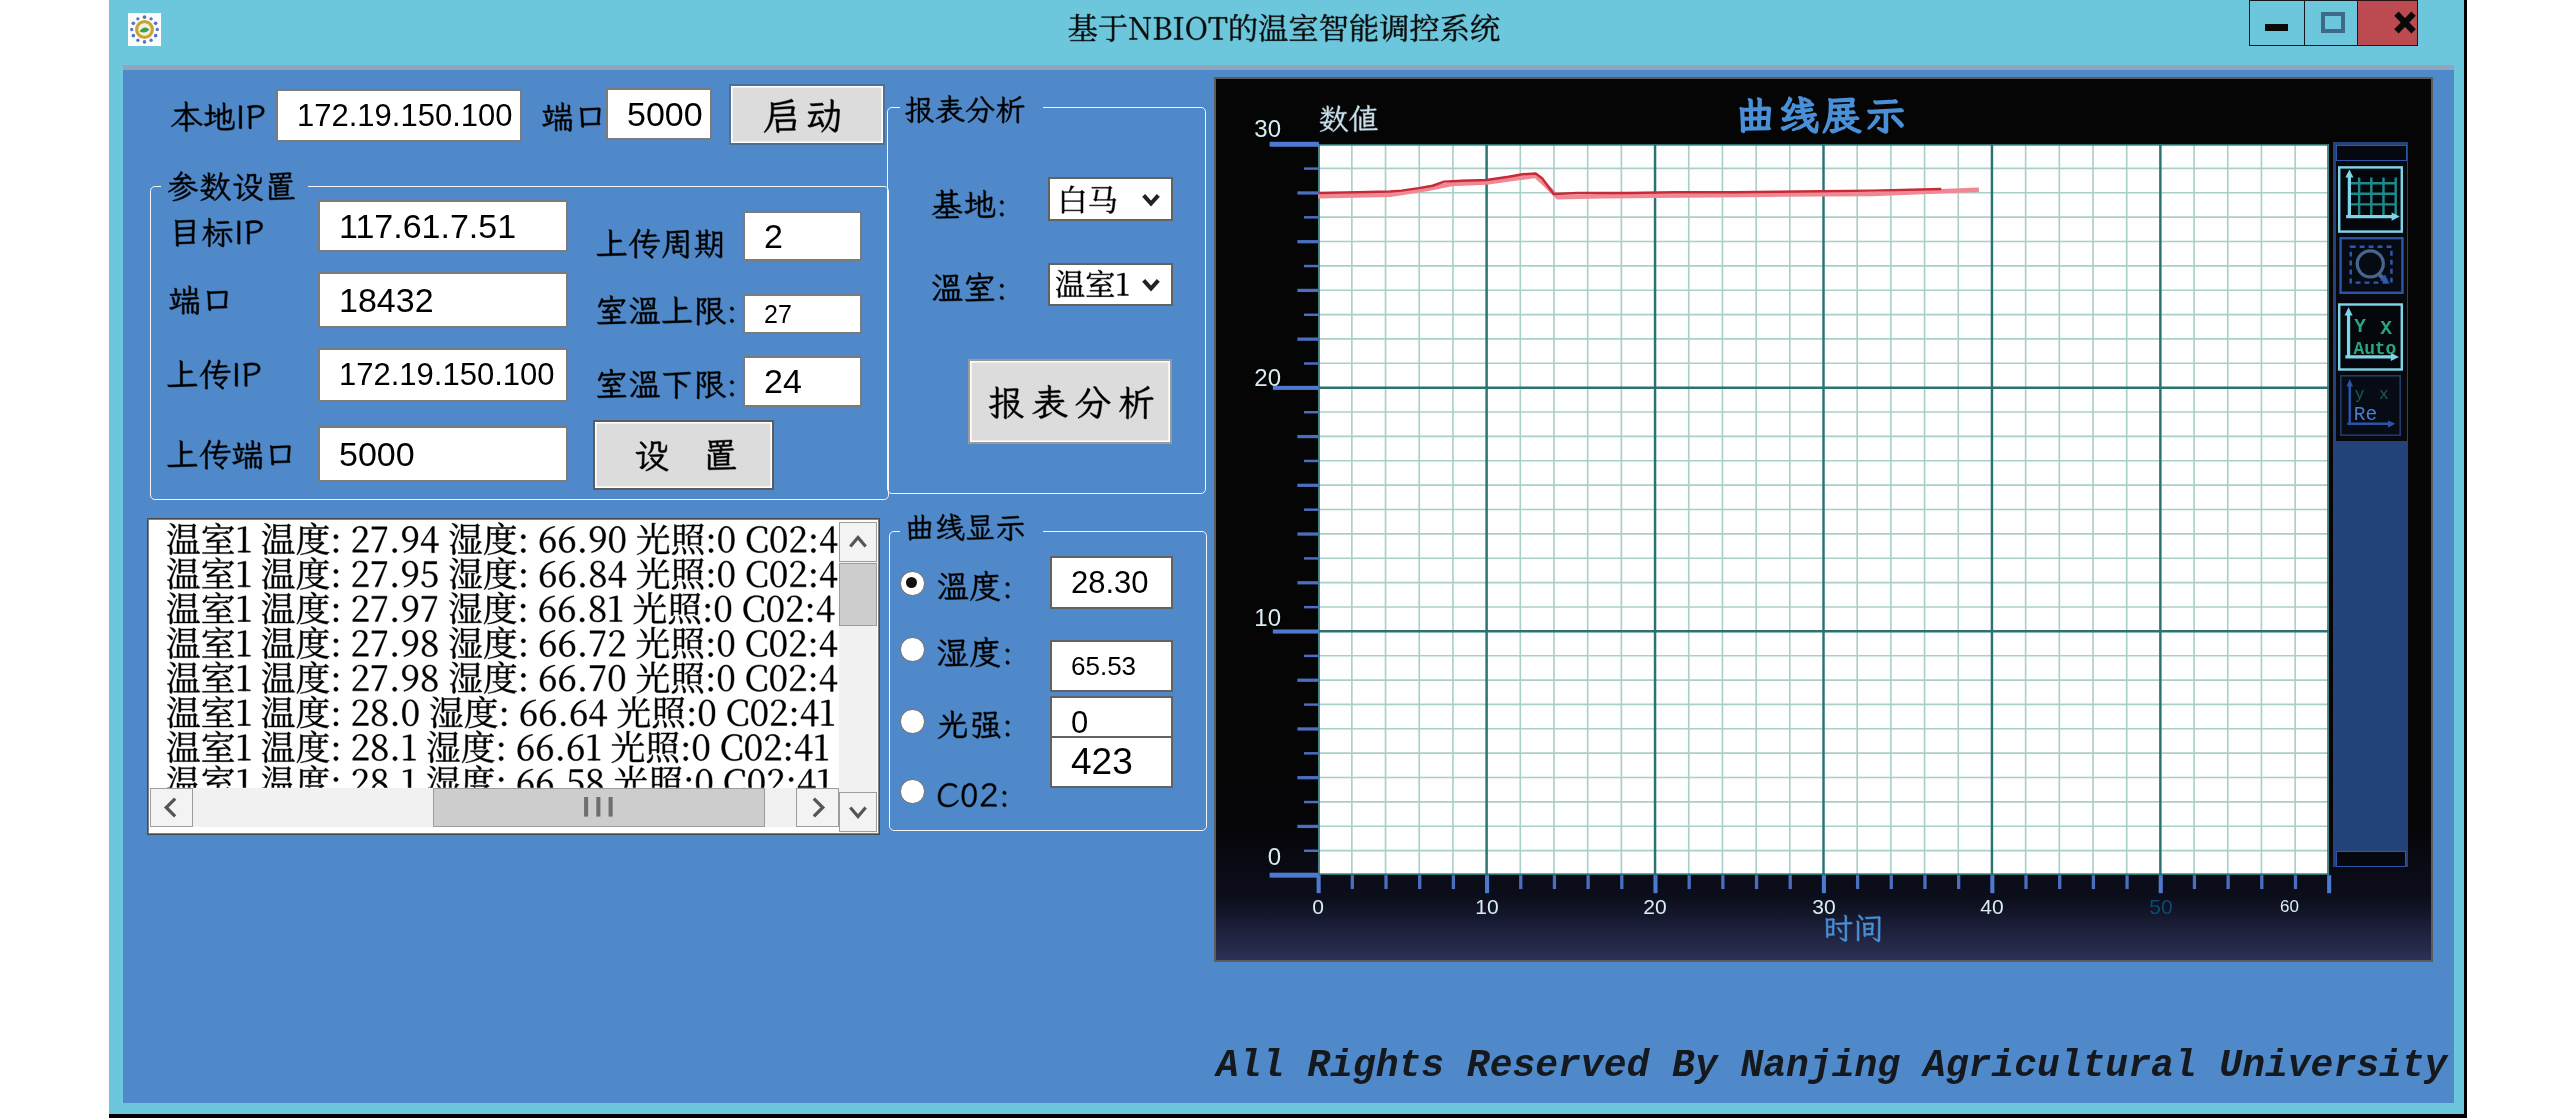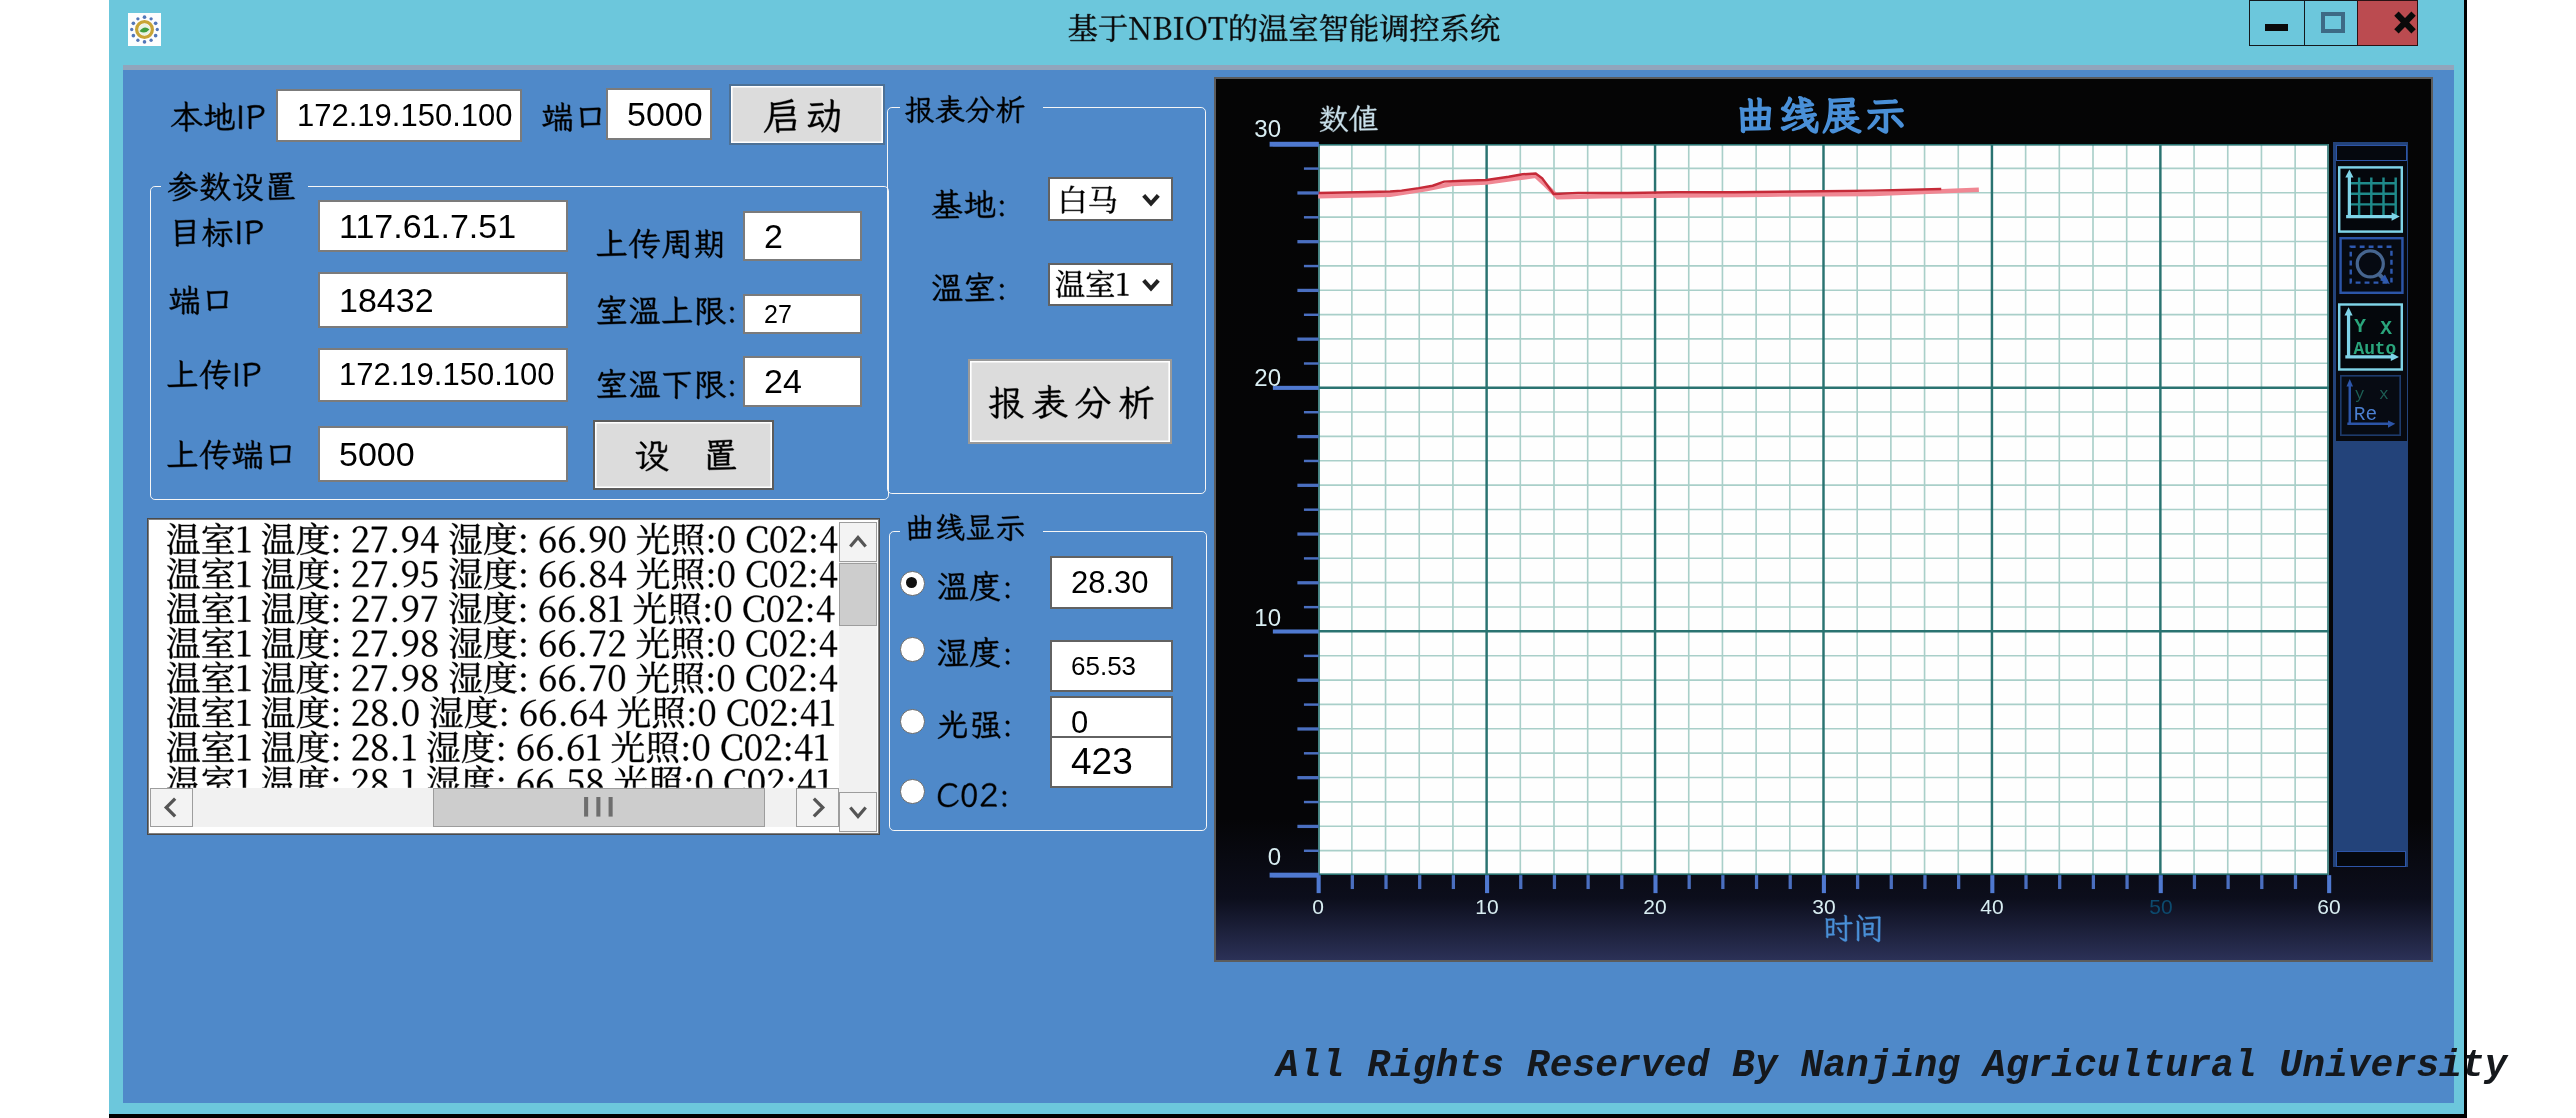--- a/index.html
+++ b/index.html
@@ -265,21 +265,21 @@
 <div class="abs" style="left:1183px;top:116px;width:98px;text-align:right;font-family:Liberation Sans,sans-serif;font-size:24px;color:#d9eef2;line-height:26px">30</div>
 <div class="abs" style="left:1183px;top:365px;width:98px;text-align:right;font-family:Liberation Sans,sans-serif;font-size:24px;color:#d9eef2;line-height:26px">20</div>
 <div class="abs" style="left:1183px;top:605px;width:98px;text-align:right;font-family:Liberation Sans,sans-serif;font-size:24px;color:#d9eef2;line-height:26px">10</div>
 <div class="abs" style="left:1183px;top:844px;width:98px;text-align:right;font-family:Liberation Sans,sans-serif;font-size:24px;color:#d9eef2;line-height:26px">0</div>
 <div class="abs" style="left:1269px;top:895px;width:98px;text-align:center;font-family:Liberation Sans,sans-serif;font-size:21px;color:#d9eef2;line-height:23px">0</div>
 <div class="abs" style="left:1438px;top:895px;width:98px;text-align:center;font-family:Liberation Sans,sans-serif;font-size:21px;color:#d9eef2;line-height:23px">10</div>
 <div class="abs" style="left:1606px;top:895px;width:98px;text-align:center;font-family:Liberation Sans,sans-serif;font-size:21px;color:#d9eef2;line-height:23px">20</div>
 <div class="abs" style="left:1775px;top:895px;width:98px;text-align:center;font-family:Liberation Sans,sans-serif;font-size:21px;color:#d9eef2;line-height:23px">30</div>
 <div class="abs" style="left:1943px;top:895px;width:98px;text-align:center;font-family:Liberation Sans,sans-serif;font-size:21px;color:#d9eef2;line-height:23px">40</div>
 <div class="abs" style="left:2112px;top:895px;width:98px;text-align:center;font-family:Liberation Sans,sans-serif;font-size:21px;color:#0c4a6e;line-height:23px">50</div>
-<div class="abs" style="left:2280px;top:895px;width:98px;text-align:center;font-family:Liberation Sans,sans-serif;font-size:21px;color:#d9eef2;line-height:23px">60</div>
+<div class="abs" style="left:2280px;top:895px;width:98px;font-family:Liberation Sans,sans-serif;font-size:17px;color:#d9eef2;line-height:23px">60</div>
 <div class="abs" style="left:2333px;top:142px;width:75px;height:725px;background:#23437a"></div>
 <div class="abs" style="left:2336px;top:161px;width:71px;height:280px;background:#07090f"></div>
 <div class="abs" style="left:2336px;top:145px;width:71px;height:16.4px;background:#05080e;border:1.6px solid #2d55a8"></div>
 <div class="abs" style="left:2336px;top:851px;width:70px;height:16.4px;background:#05080e;border:1.6px solid #2d55a8"></div>
 <svg class="abs" style="left:2338px;top:166px" width="65" height="67" viewBox="0 0 80 82">
 <rect x="1.5" y="1.5" width="77" height="79" fill="#04070c" stroke="#7fd4e8" stroke-width="3"></rect>
 <g stroke="#1f8a8a" stroke-width="3" fill="none">
       <path d="M26 14 V62 M41 14 V62 M56 14 V62 M71 14 V62 M14 21 H71 M14 34 H71 M14 47 H71"></path>
     </g>
 <g stroke="#7fd4e8" stroke-width="4" fill="none">
@@ -316,21 +316,21 @@
       <path d="M12 11 V60 M9 60 H62"></path>
     </g>
 <g fill="#2c55a8">
       <path d="M12 5 L8 14 L16 14Z"></path>
       <path d="M68 60 L59 56 L59 65Z"></path>
     </g>
 <text x="18" y="30" font-family="Liberation Mono,monospace" font-size="20" fill="#1d5f55">y</text>
 <text x="48" y="30" font-family="Liberation Mono,monospace" font-size="20" fill="#1d5f55">x</text>
 <text x="17" y="55" font-family="Liberation Mono,monospace" font-size="24" fill="#4b7fd0">Re</text>
 </svg>
-<div class="abs" style="left:1276px;top:1044px;width:1243px;height:49px;font-family:Liberation Mono,monospace;font-style:italic;font-weight:bold;font-size:38px;letter-spacing:0;color:#15181c;white-space:nowrap">All Rights Reserved By Nanjing Agricultural University</div>
+<div class="abs" style="left:1216px;top:1044px;width:1243px;height:49px;font-family:Liberation Mono,monospace;font-style:italic;font-weight:bold;font-size:38px;letter-spacing:0;color:#15181c;white-space:nowrap">All Rights Reserved By Nanjing Agricultural University</div>
 <svg class="abs" style="left:0;top:0;pointer-events:none" width="2576" height="1119" viewBox="0 0 3150 1368">
     <defs>
       <clipPath id="lbclip">
         <rect x="183" y="637" width="841" height="326"></rect>
       </clipPath>
     </defs>
     <g transform="translate(1305.5,48.0) scale(0.037000,-0.037000)" fill="#0c0c0c" stroke="#0c0c0c" stroke-width="15">
       <use href="#S57fa" x="0"></use>
       <use href="#S4e8e" x="1000"></use>
       <use href="#S4e" x="2000"></use>

